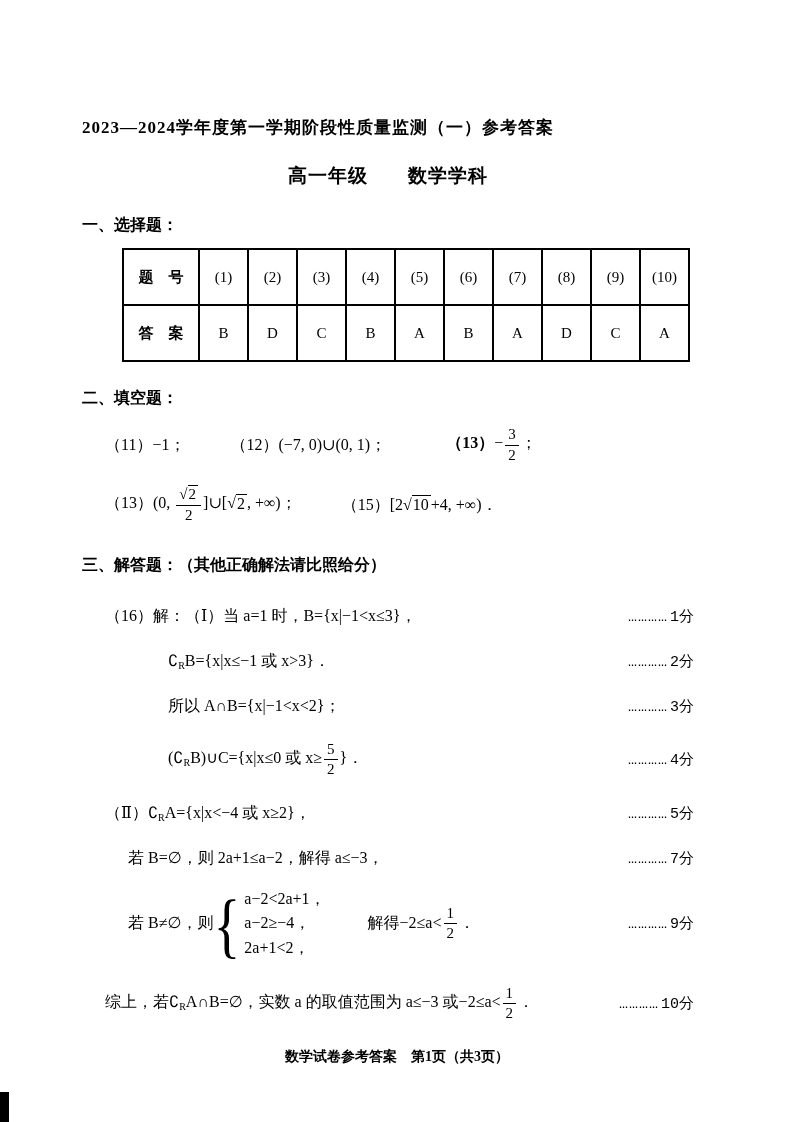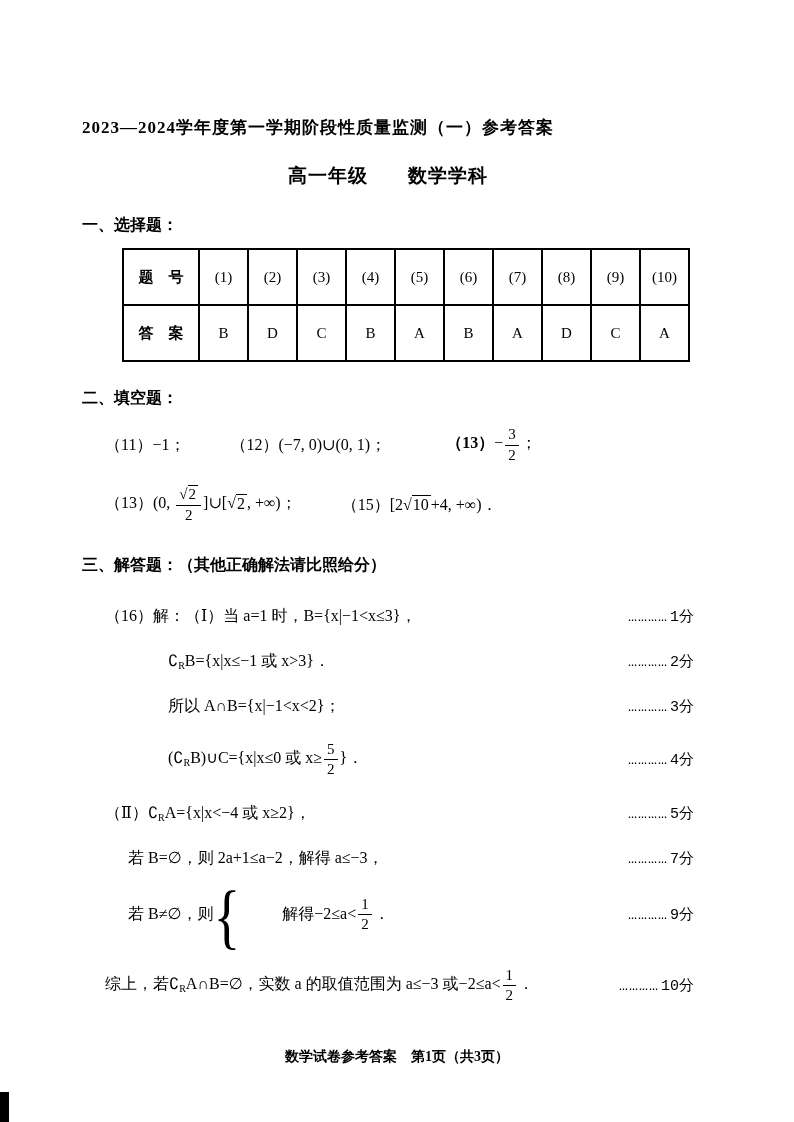--- a/index.html
+++ b/index.html
@@ -145,20 +145,25 @@
   </div>
 
   <div class="sol-line">
     <span class="content ind46">若 B=∅，则 2a+1≤a−2，解得 a≤−3，</span>
     <span class="score"><span class="dots">…………</span><span>7分</span></span>
   </div>
 
   <div class="sol-line tall">
     <span class="content ind46"><span>若 B≠∅，则</span><span class="cases">
           <span class="brace">{</span>
+          <span class="rows">
+            <span>a−2&lt;2a+1，</span>
+            <span>a−2≥−4，</span>
+            <span>2a+1&lt;2，</span>
+          </span>
         </span><span class="gap40"></span><span>解得−2≤a&lt;</span><span class="frac">
           <span class="num">1</span>
           <span class="den">2</span>
         </span><span>．</span></span>
     <span class="score"><span class="dots">…………</span><span>9分</span></span>
   </div>
 
   <div class="sol-line">
     <span class="content ind23"><span>综上，若</span><span class="cmp"><span>∁</span><sub class="cmp-sub">R</sub></span><span>A∩B=∅，实数 a 的取值范围为 a≤−3 或−2≤a&lt;</span><span class="frac">
           <span class="num">1</span>

